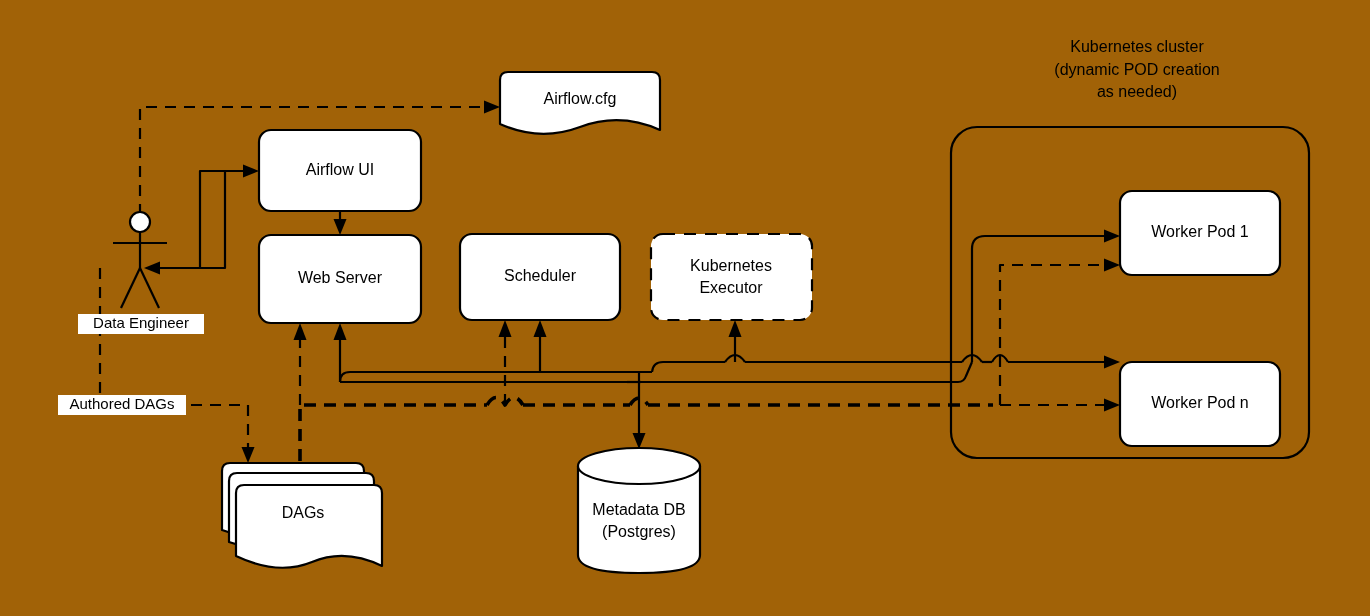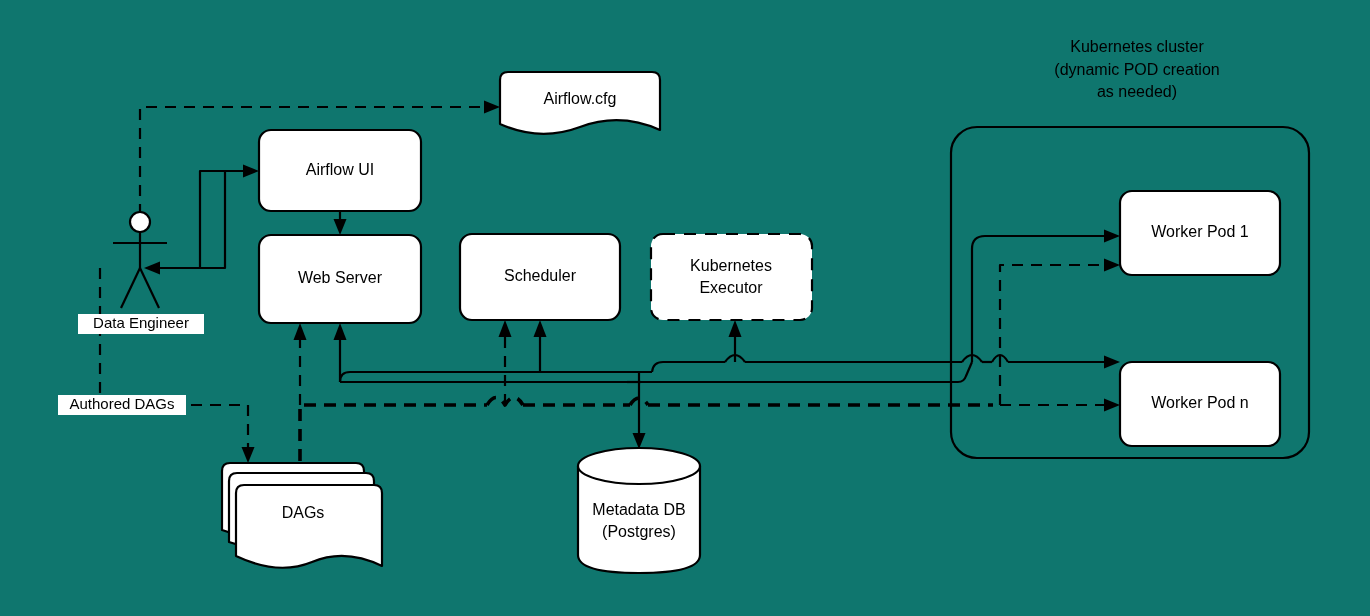--- a/index.html
+++ b/index.html
@@ -7,21 +7,21 @@
     padding: 0;
     background: #ffffff;
   }
   body {
     font-family: "Liberation Sans", sans-serif;
   }
   #diagram-root {
     position: relative;
     width: 1370px;
     height: 616px;
-    background: #0f766e;
+    background: #a16207;
     overflow: hidden;
   }
   #diagram-svg {
     position: absolute;
     left: 0;
     top: 0;
     width: 1370px;
     height: 616px;
   }
   .node-label {

